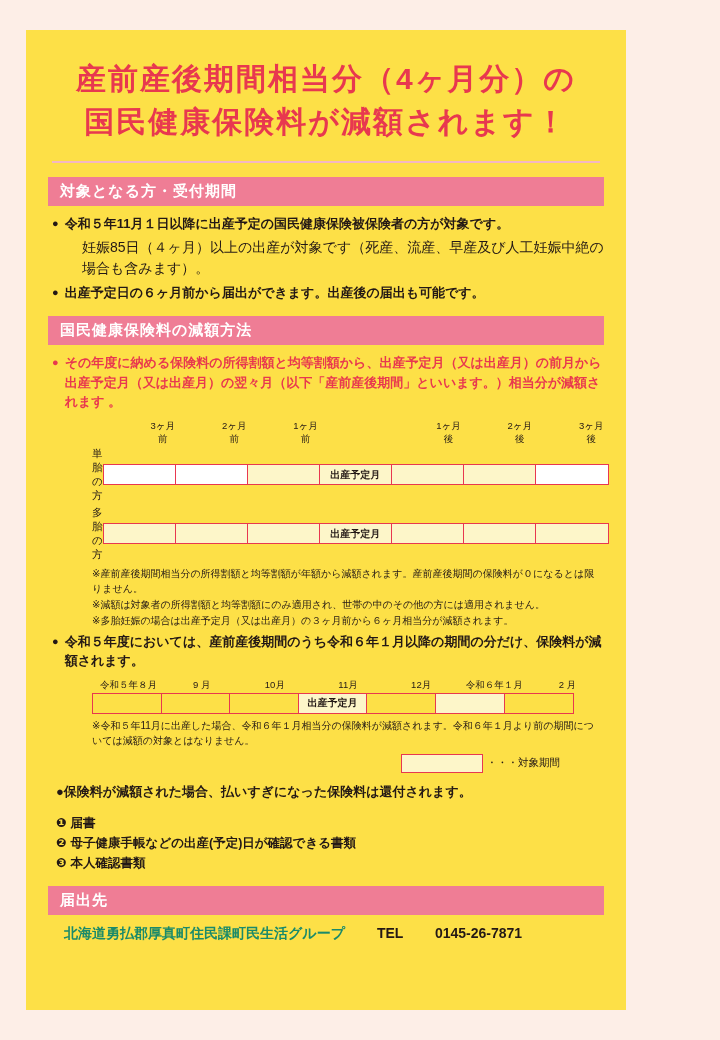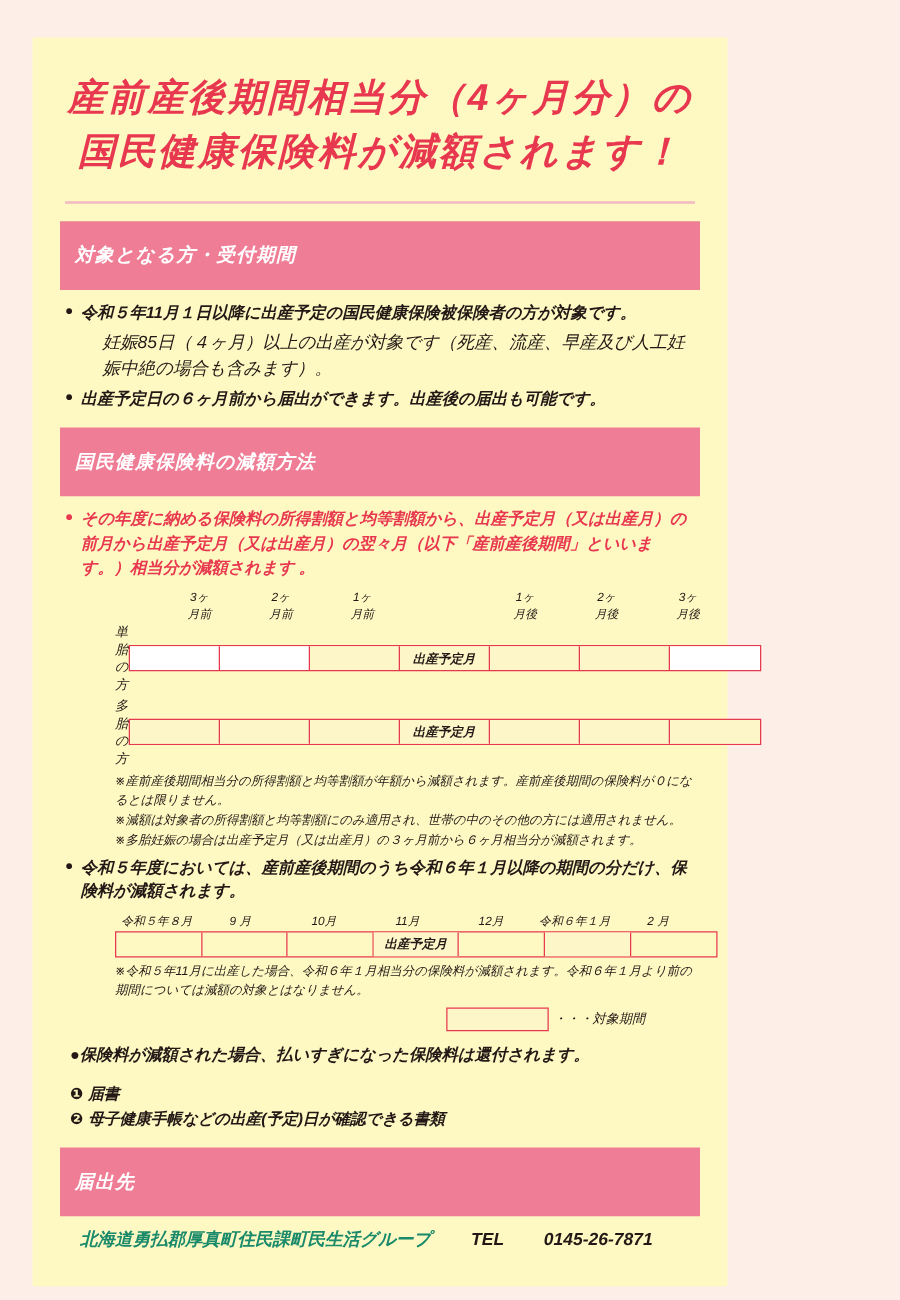--- a/index.html
+++ b/index.html
@@ -10,26 +10,25 @@
     color:#231815;
     overflow:hidden;
   }
   .page{
     position:relative;
     width:720px;height:1040px;
     box-sizing:border-box;
     padding:30px 26px;
   }
   .sheet{
-    background:#fef9c3;
-    width:556px;
+    background:#fde047;
+    width:600px;
     min-height:980px;
     box-sizing:border-box;
     padding:22px 22px 14px 22px;
-    font-style:italic;
   }
   
   .title{
     text-align:center;
     color:#e8384f;
     font-weight:bold;
     font-size:30px;
     line-height:1.42;
     letter-spacing:2px;
     margin:6px 0 4px 0;
@@ -39,21 +38,21 @@
   .title-rule{
     border-bottom:2px solid #f4b8c2;
     margin:18px 4px 14px 4px;
   }
   
   .sec-head{
     background:#ef7d95;
     color:#ffffff;
     font-weight:bold;
     font-size:15px;
-    padding:18px 12px;
+    padding:5px 12px;
     letter-spacing:1px;
     display:block;
     margin:0 0 8px 0;
   }
   .sec-wrap{margin-bottom:14px;}
   
   .bullet{
     display:flex;
     align-items:flex-start;
     font-size:13px;
@@ -279,20 +278,23 @@
       <div class="plain-bullet">●保険料が減額された場合、払いすぎになった保険料は還付されます。</div>
     </div>
 
     <div class="sec-wrap">
       <div class="doc-line">
         <span class="num">❶</span><span>届書</span>
       </div>
       <div class="doc-line">
         <span class="num">❷</span><span>母子健康手帳などの出産(予定)日が確認できる書類</span>
       </div>
+      <div class="doc-line">
+        <span class="num">❸</span><span>本人確認書類</span>
+      </div>
     </div>
 
     <div class="sec-wrap">
       <div class="sec-head">届出先</div>
       <div class="contact">
         <span>北海道勇払郡厚真町住民課町民生活グループ</span>
         <span class="tel">TEL</span>
         <span class="tel">0145-26-7871</span>
       </div>
     </div>

